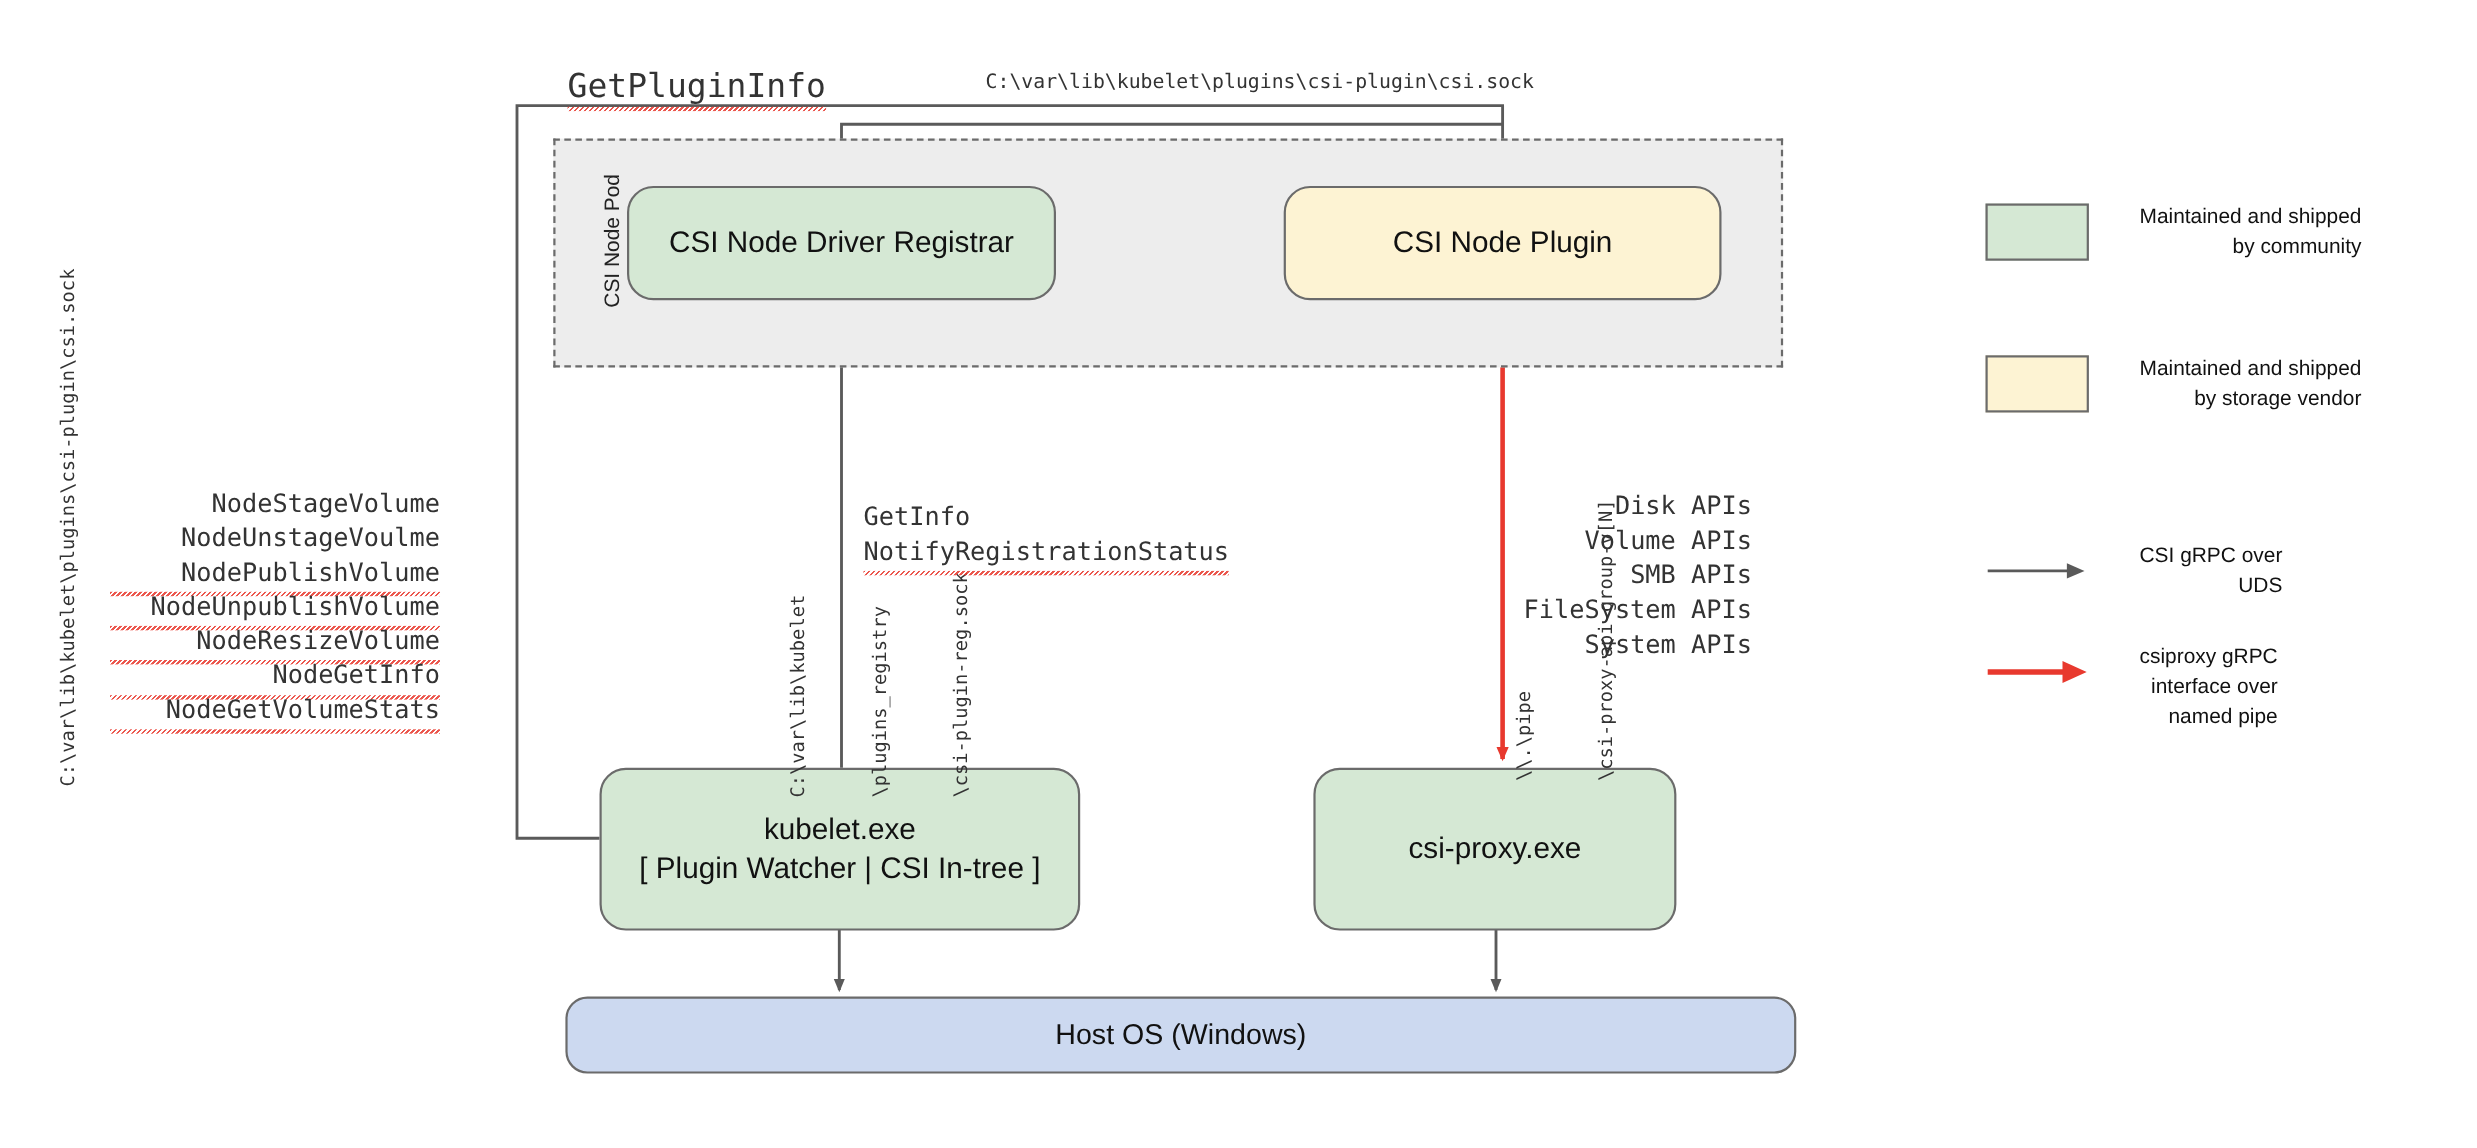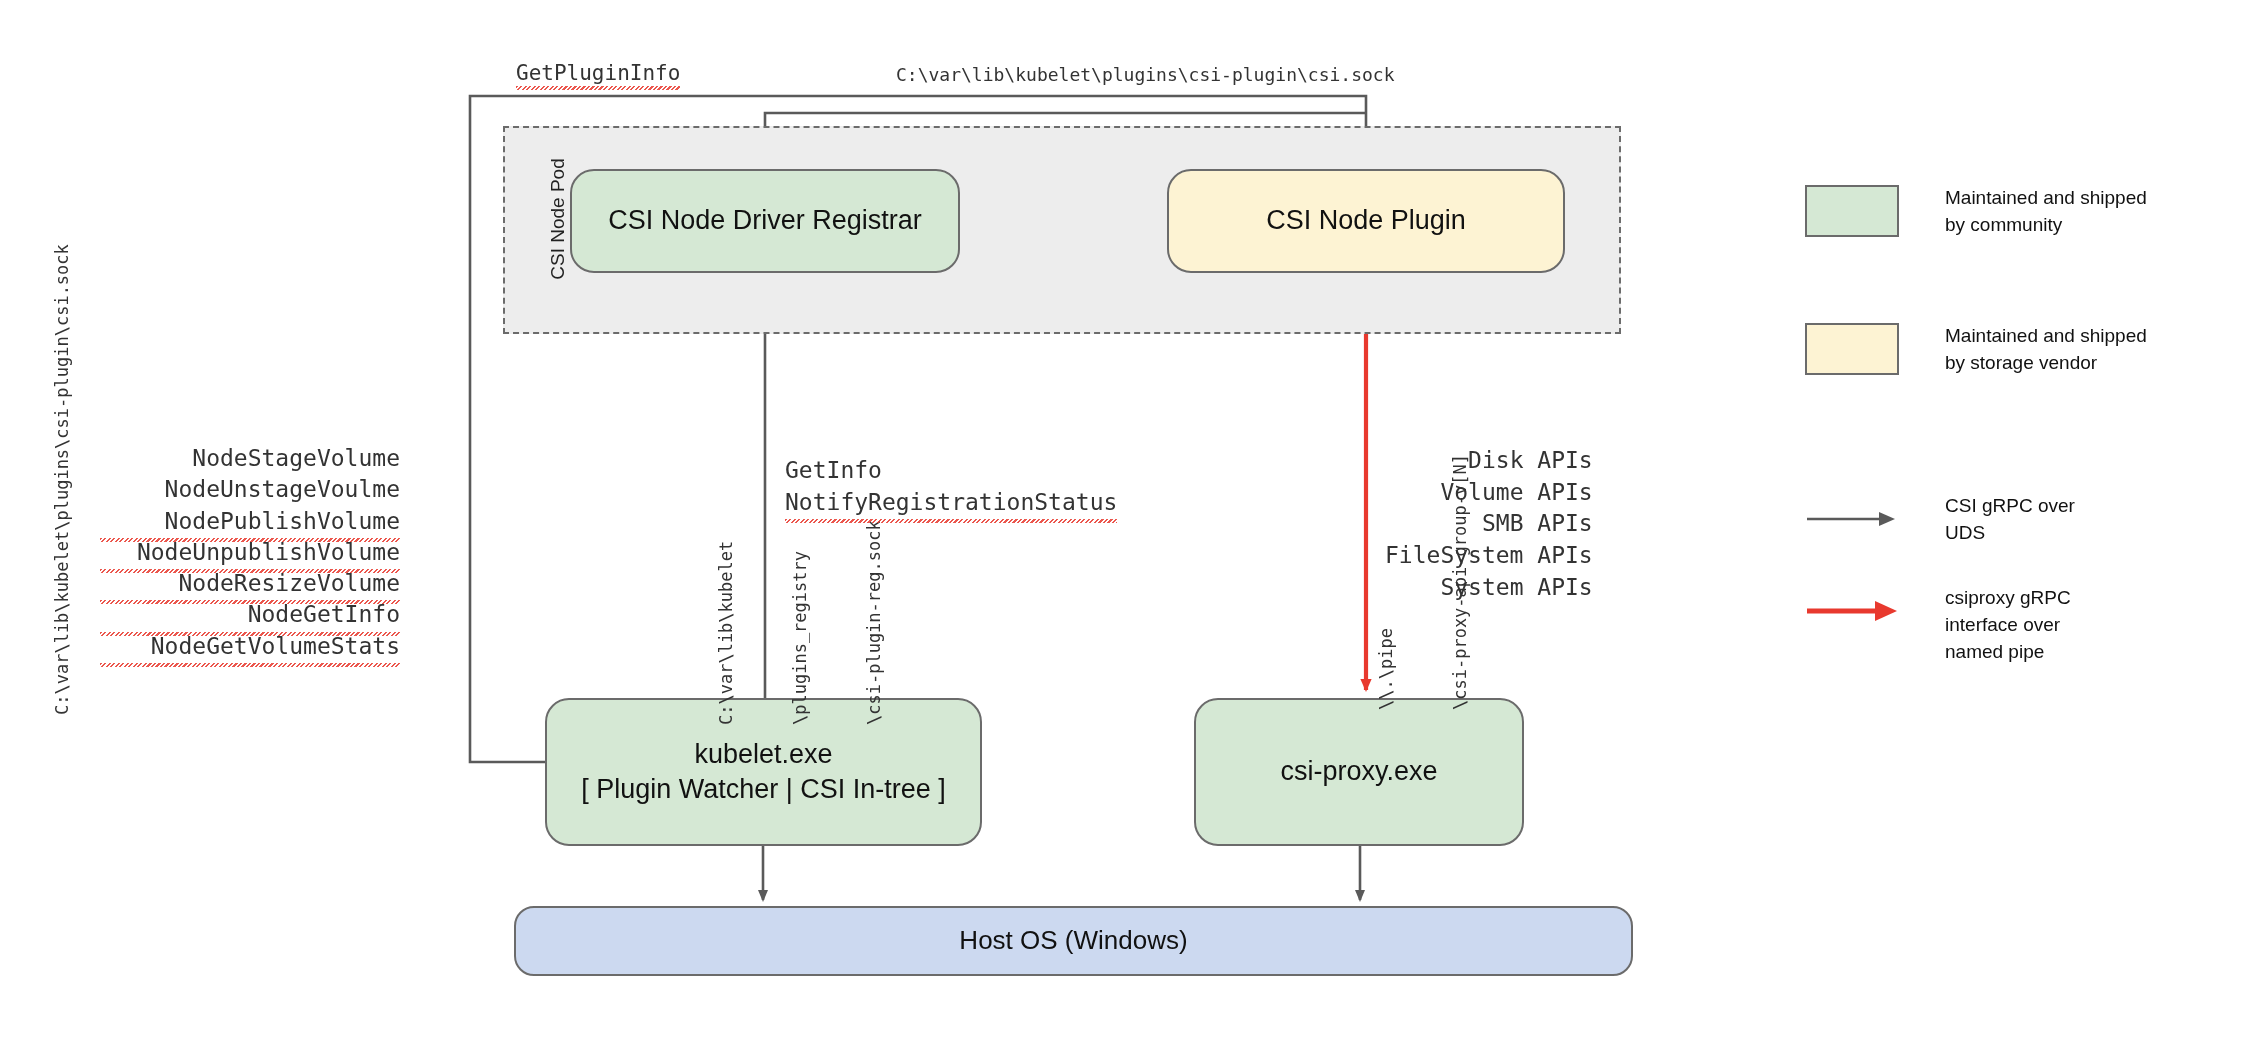--- a/index.html
+++ b/index.html
@@ -32,21 +32,21 @@
       transform:rotate(-90deg);transform-origin:center center;
       font-size:19px;color:#222;text-align:center;white-space:nowrap;}
 
   
   .mono{font-family:"DejaVu Sans Mono",monospace;color:#333;}
   .sq{ text-decoration:none; position:relative; }
   .sq::after{content:"";position:absolute;left:0;right:0;bottom:-5px;height:4px;
      background-image:repeating-linear-gradient(135deg,#e8392e 0 1.6px,transparent 1.6px 3.2px);
      opacity:.85;}
 
-  #label-getplugininfo{position:absolute;left:516px;top:61px;font-size:21px;}
+  #label-getplugininfo{position:absolute;left:516px;top:61px;font-size:30px;}
   #label-csi-sock-top{position:absolute;left:896px;top:64px;font-size:18px;}
 
   #label-csi-sock-vert{position:absolute;left:-153px;top:490px;width:430px;
      transform:rotate(-90deg);transform-origin:center center;font-size:17px;
      white-space:nowrap;text-align:center;}
 
   #label-reg-sock-vert{position:absolute;left:540px;top:570px;width:280px;height:30px;
      transform:rotate(-90deg);transform-origin:center center;font-size:17px;
      white-space:pre;line-height:1.45;text-align:left;}
   #label-reg-sock-vert .ln{display:block;}
@@ -65,21 +65,21 @@
 
   #csiproxy-api-list{position:absolute;left:1385px;top:445px;font-size:23px;line-height:1.38;}
   #csiproxy-api-list .ln{display:block;white-space:nowrap;text-align:right;}
 
   
   #legend{position:absolute;left:1805px;top:185px;width:400px;}
   .legend-row{position:absolute;display:flex;align-items:flex-start;}
   .legend-swatch{width:94px;height:52px;box-sizing:border-box;border:2px solid #6b6b6b;
      flex:none;}
   .legend-arrow{width:94px;height:52px;flex:none;position:relative;}
-  .legend-text{margin-left:46px;font-size:19px;line-height:1.42;color:#111;}
+  .legend-text{margin-left:46px;font-size:19px;line-height:1.42;color:#111;text-align:right;}
   #legend-community{left:0;top:0;}
   #legend-vendor{left:0;top:138px;}
   #legend-uds{left:0;top:308px;}
   #legend-csiproxy{left:0;top:400px;}
 </style>
 </head>
 <body>
 
 <div class="stage">
 

